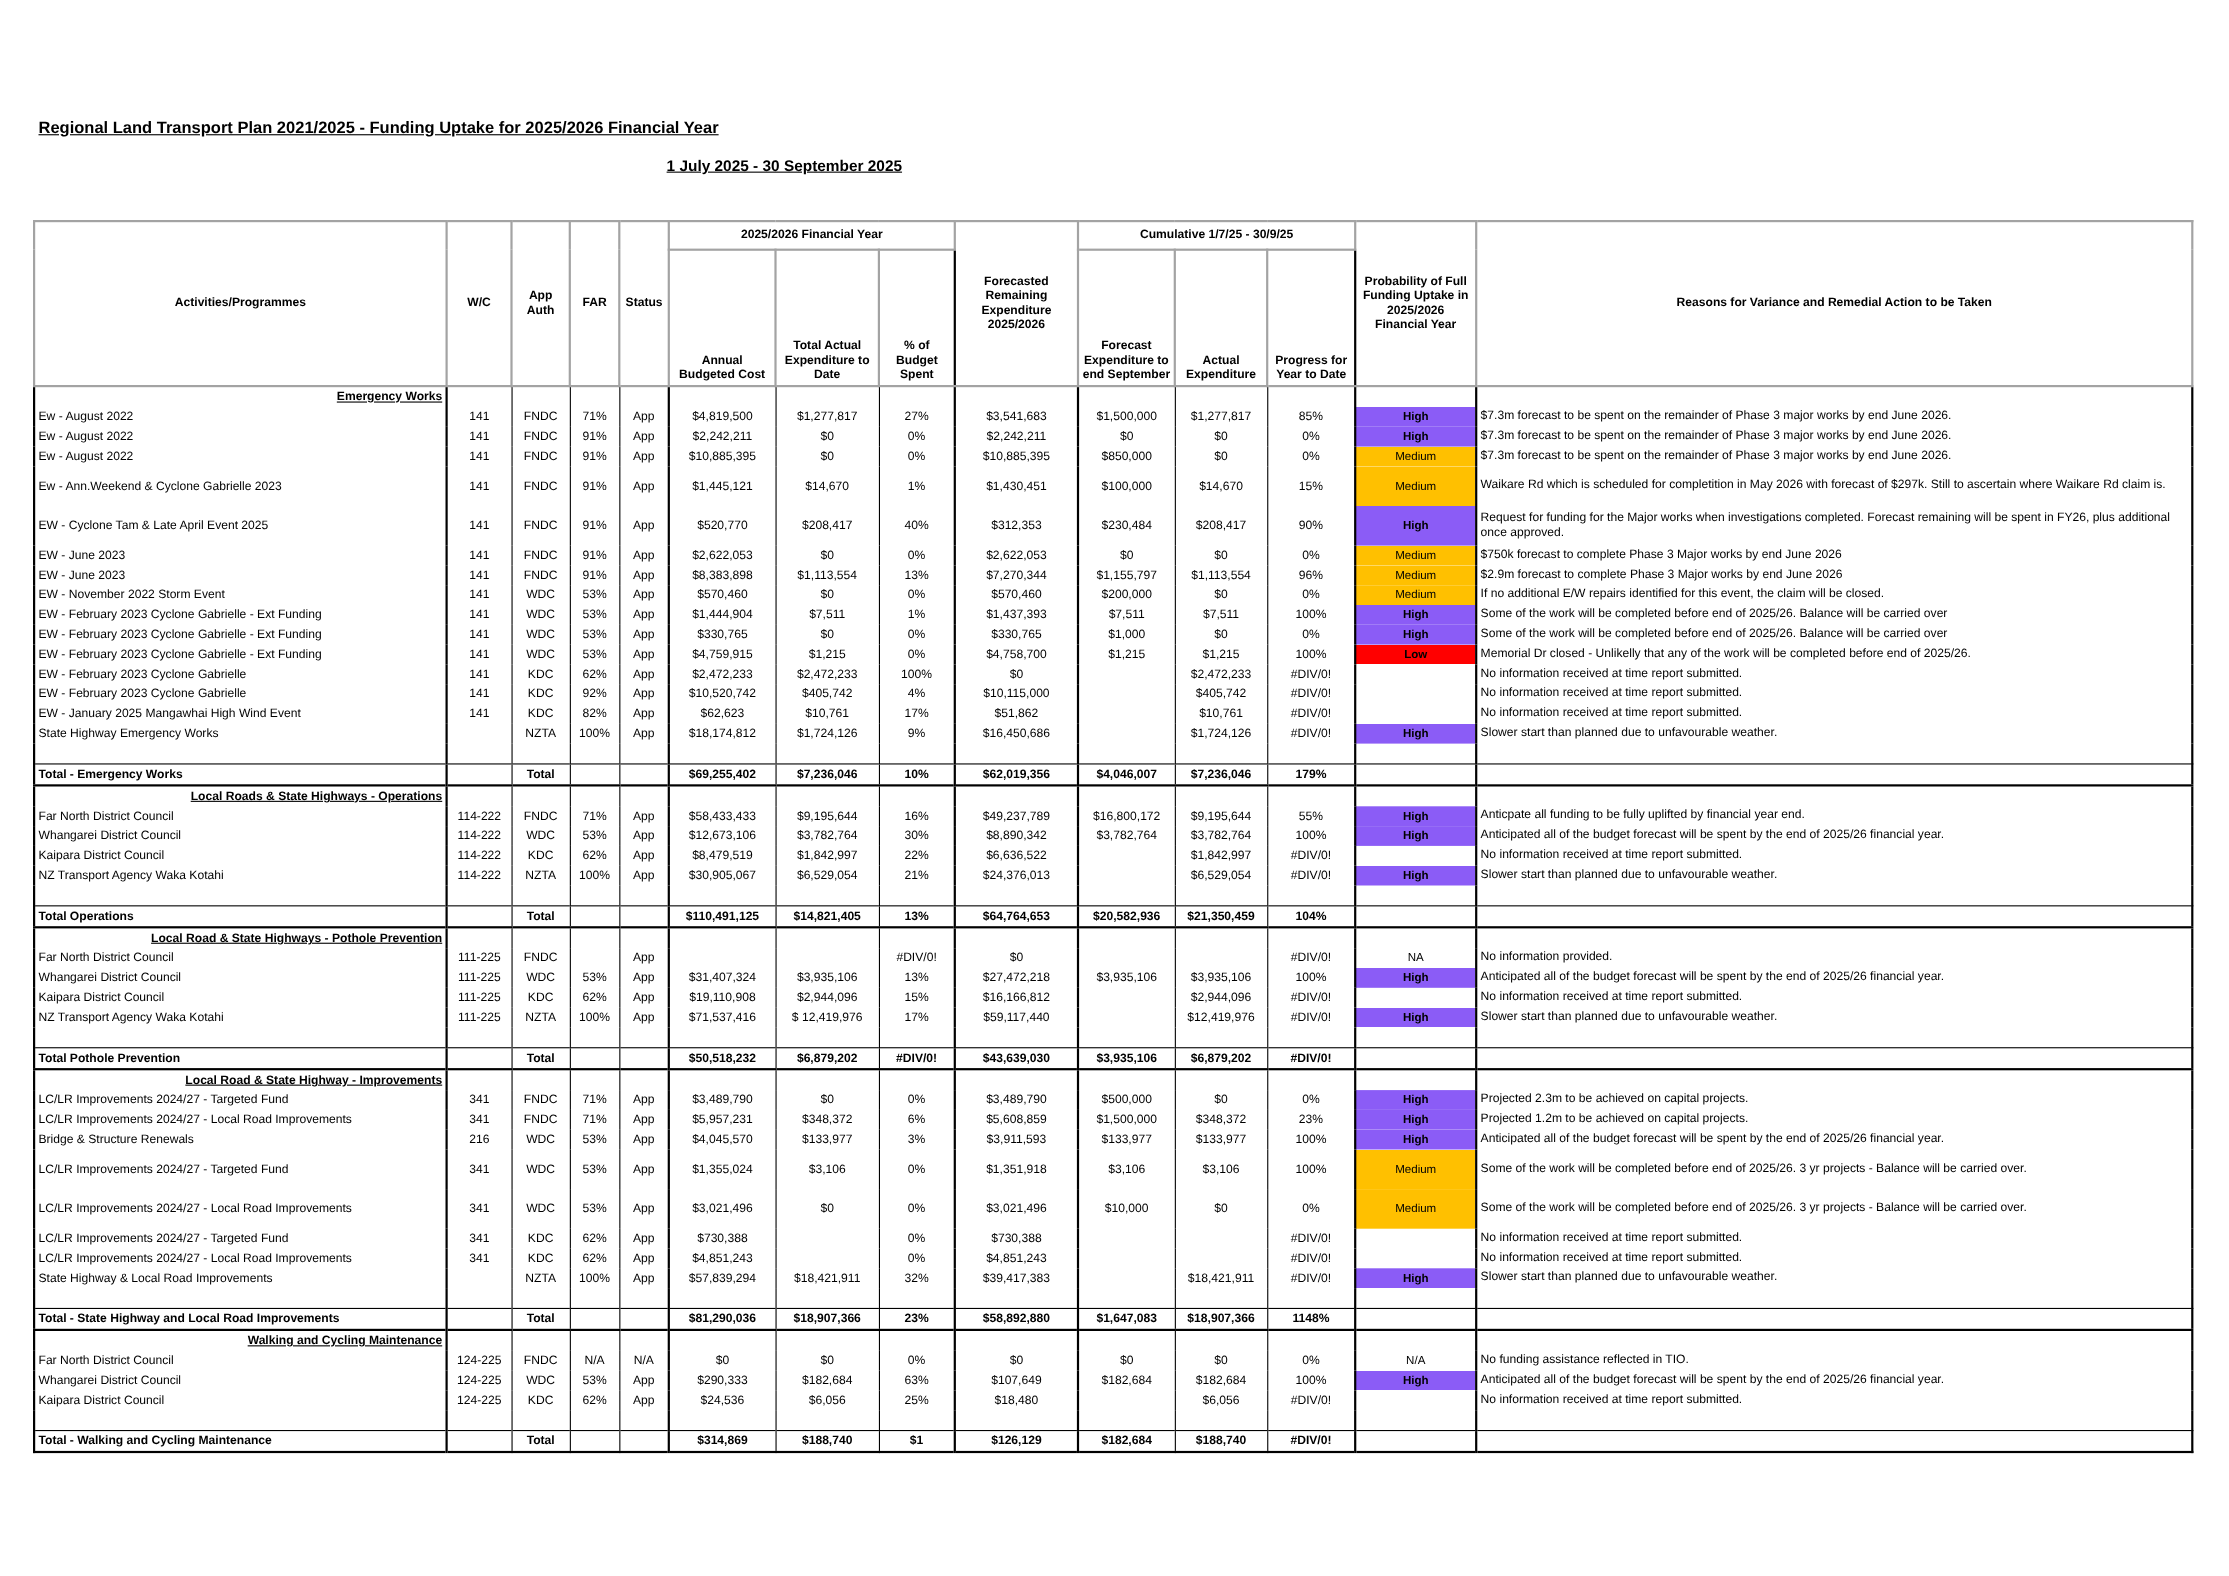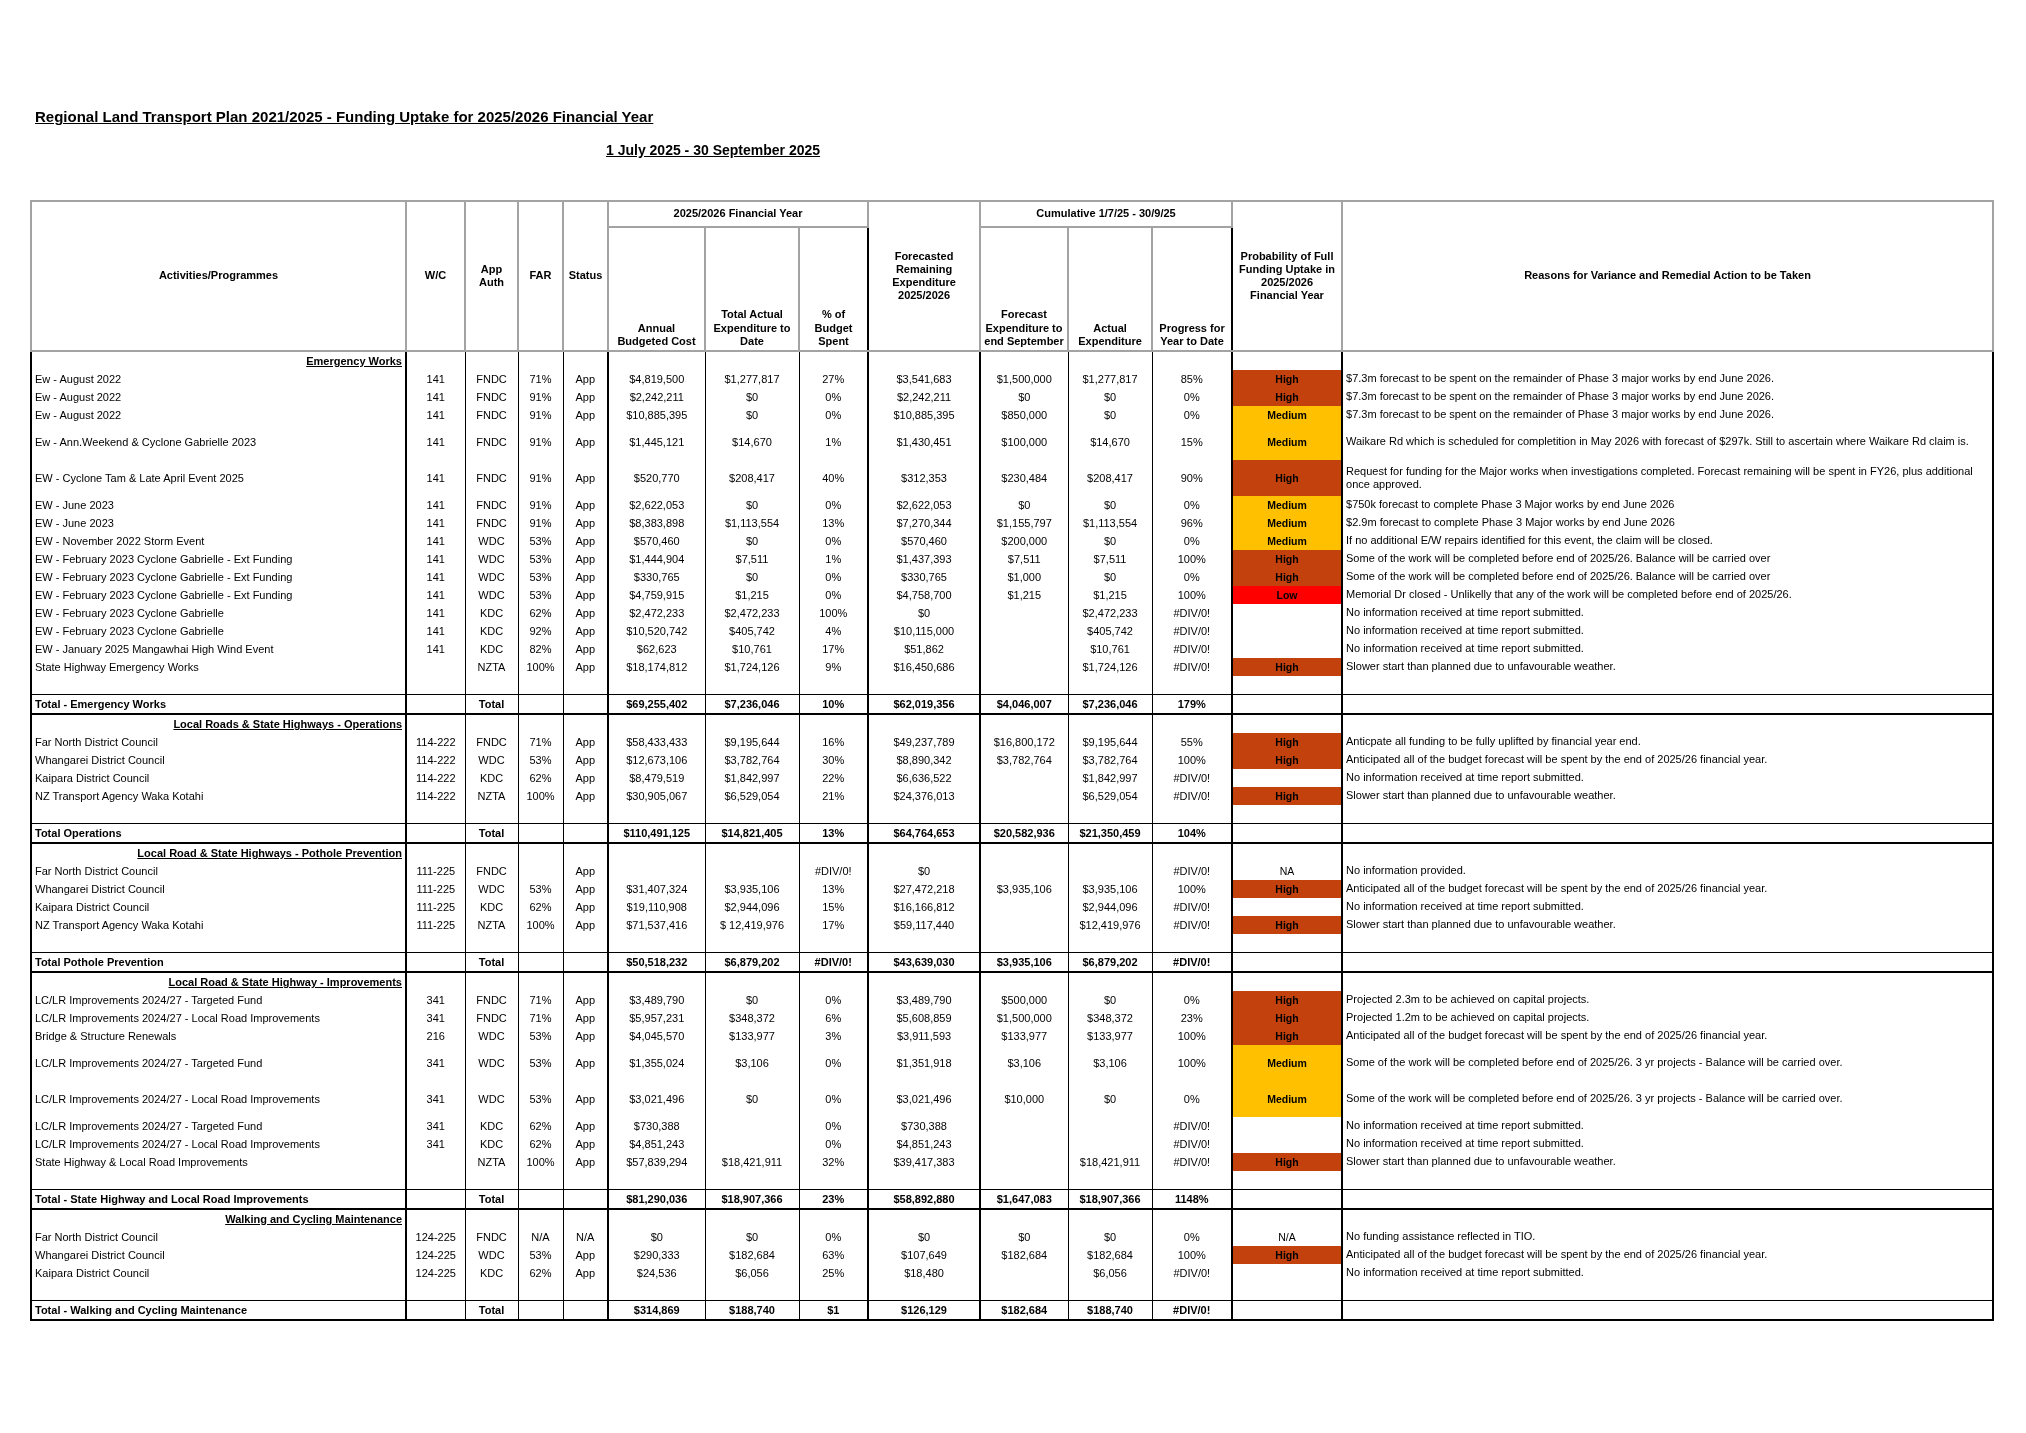--- a/index.html
+++ b/index.html
@@ -35,22 +35,22 @@
   }
   tbody tr{height:18px;}
   tbody tr.h2{height:36px;}
   tbody td.cell-name{text-align:left;}
   tbody td.cell-reason{text-align:left;white-space:normal;line-height:1.2;}
   tr.section-row td{border-top:2.5px solid #000;font-weight:bold;}
   tr.section-row td.cell-name{text-decoration:underline;text-align:right;}
   tr.total-row td{font-weight:bold;border-top:1px solid #000;}
   td.tl{border-left:2px solid #000;}
   td.cell-prob{font-size:10.5px;}
-  td.prob-high{background:#c2410c;font-weight:bold;}
-  td.prob-medium{background:#FFC000;font-weight:bold;}
+  td.prob-high{background:#8b5cf6;font-weight:bold;}
+  td.prob-medium{background:#FFC000;font-weight:normal;}
   td.prob-low{background:#FF0000;font-weight:bold;}
   td.prob-na{font-weight:normal;margin-left:23px;}
   th.tl{border-left:2px solid #000;}
 </style>
 </head>
 <body>
 
 <div class="title">Regional Land Transport Plan 2021/2025 - Funding Uptake for 2025/2026 Financial Year</div>
 <div class="subtitle">1 July 2025 - 30 September 2025</div>
 

